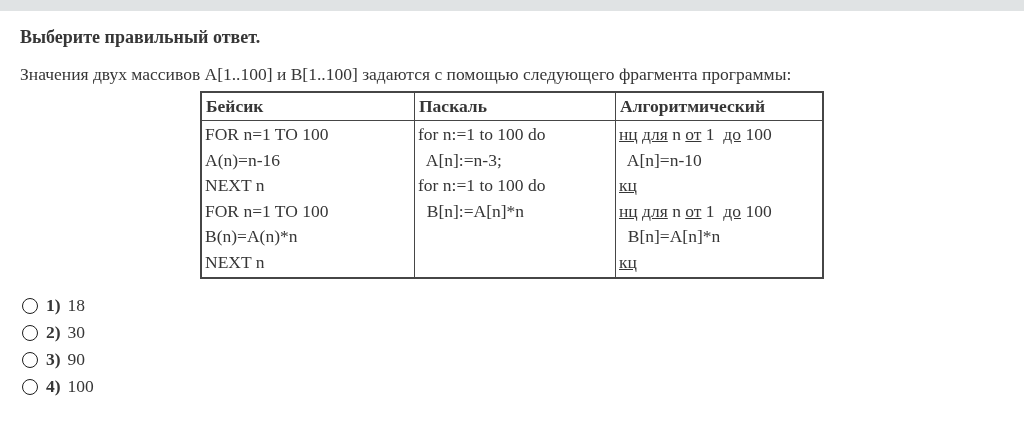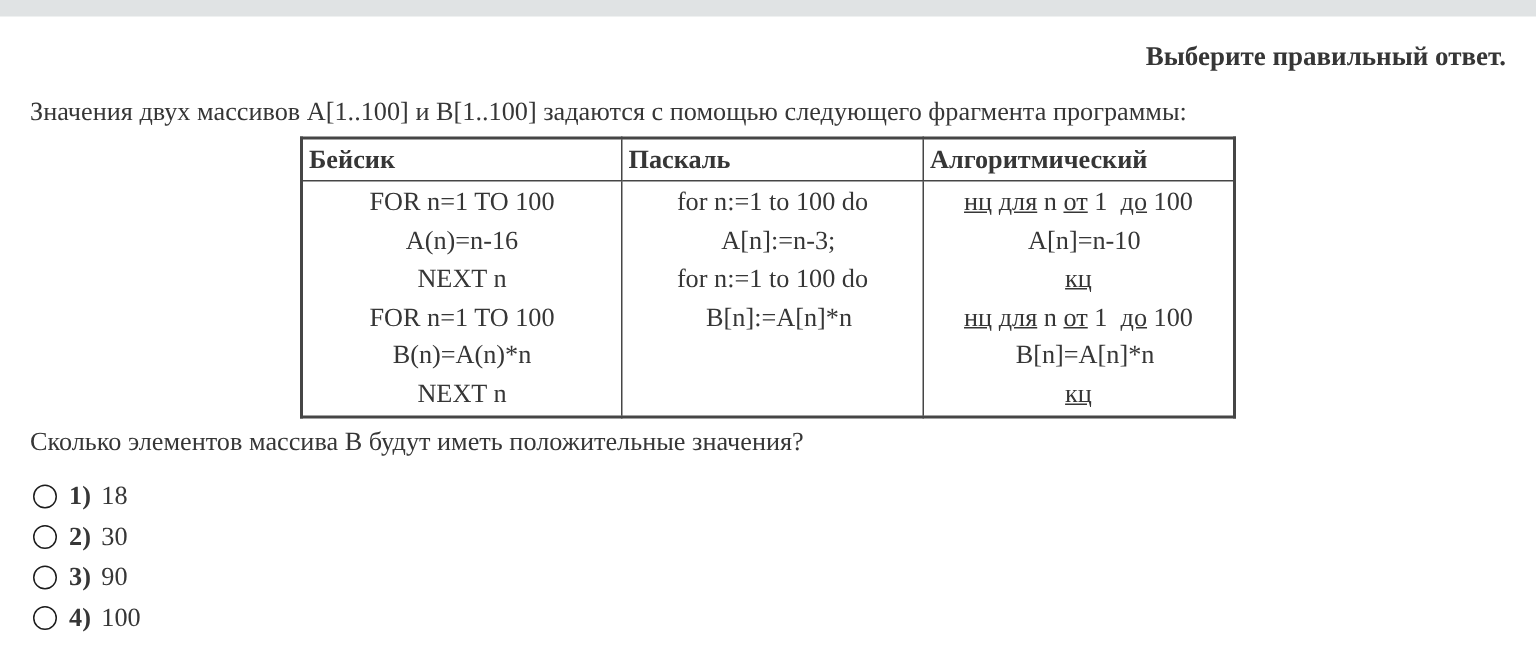--- a/index.html
+++ b/index.html
@@ -15,21 +15,20 @@
     width: 100%;
     height: 11px;
     background: #e0e3e4;
   }
   main { padding: 0 20px; }
   .prompt {
     font-size: 18px;
     font-weight: bold;
     line-height: 20px;
     margin: 16px 0 0 0;
-    text-align: right;
   }
   .intro {
     font-size: 17.5px;
     line-height: 20px;
     margin: 17px 0 7px 0;
   }
   table.code-table {
     border-collapse: collapse;
     margin: 0 0 0 180px;
     border: 2px solid #464646;
@@ -53,21 +52,20 @@
     padding: 1px 3px 2px 3px;
   }
   .col-basic  { width: 204px; }
   .col-pascal { width: 192px; font-family: Liberation Serif, serif; }
   .col-algo   { width: 198px; }
   .cl {
     white-space: pre;
     font-size: 17.5px;
     line-height: 25.5px;
     min-height: 25.5px;
-    text-align: center;
   }
   .kw { text-decoration: underline; }
   .question {
     font-size: 17.5px;
     line-height: 20px;
     margin: 5px 0 0 0;
   }
   .options { margin-top: 13px; padding-left: 2px; }
   .option {
     display: flex;
@@ -132,21 +130,20 @@
           <div class="cl">  A[n]=n-10</div>
           <div class="cl"><span class="kw">кц</span></div>
           <div class="cl"><span class="kw">нц</span><span> </span><span class="kw">для</span><span> n </span><span class="kw">от</span><span> 1  </span><span class="kw">до</span><span> 100</span></div>
           <div class="cl">  B[n]=A[n]*n</div>
           <div class="cl"><span class="kw">кц</span></div>
         </td>
       </tr>
     </tbody>
   </table>
 
-  <p class="question">Сколько элементов массива В будут иметь положительные значения?</p>
 
   <div class="options">
     <div class="option">
       <span class="radio"></span>
       <span class="opt-num">1)</span>
       <span class="opt-val">18</span>
     </div>
     <div class="option">
       <span class="radio"></span>
       <span class="opt-num">2)</span>

